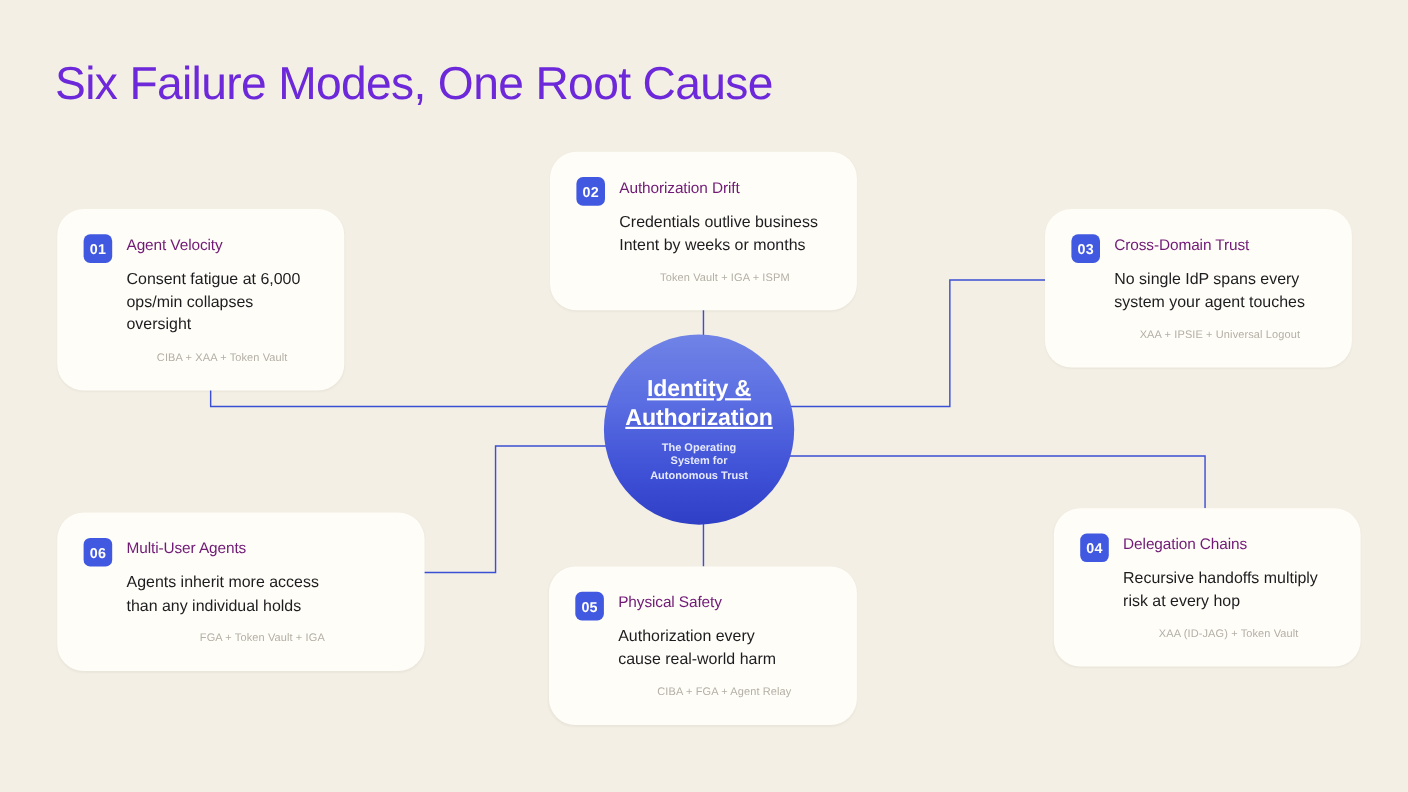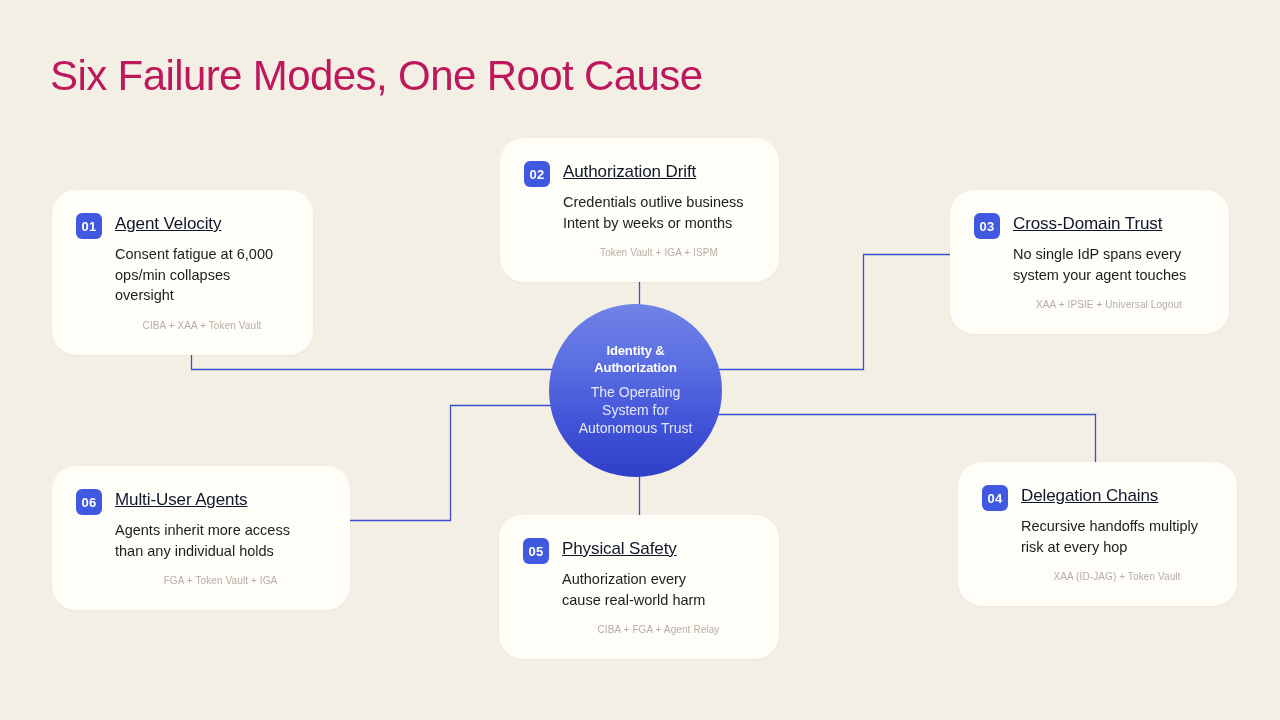--- a/index.html
+++ b/index.html
@@ -9,21 +9,21 @@
     font-family:"Liberation Sans", sans-serif;
     position:relative;
     overflow:hidden;
     -webkit-font-smoothing:antialiased;
   }
 
   
   #page-title {
     position:absolute; left:50px; top:52px;
     font-size:42px; font-weight:400; letter-spacing:-0.6px;
-    color:#be185d; white-space:nowrap;
+    color:#6d28d9; white-space:nowrap;
   }
 
   
   #connectors { position:absolute; left:0; top:0; width:1280px; height:720px; }
 
   
   .card {
     position:absolute;
     background:#fffdf8;
     border-radius:24px;
@@ -36,56 +36,56 @@
     width:26px; height:26px;
     border-radius:6px;
     background:#4159e0;
     color:#ffffff;
     font-size:13px; font-weight:700;
     display:flex; align-items:center; justify-content:center;
     letter-spacing:0.2px;
     margin-top:1px;
   }
   .card-title {
-    font-size:17px; font-weight:500; color:#0f172a;
-    letter-spacing:-0.1px; line-height:1.45;text-decoration:underline;
+    font-size:14px; font-weight:500; color:#701a75;
+    letter-spacing:-0.1px; line-height:1.45;
   }
   .card-body {
     margin-top:5px; margin-left:39px;
     font-size:14.5px; line-height:1.43; color:#1d1d1f;
     white-space:pre-line;
   }
   .card-meta {
     margin-top:14px; margin-left:39px;
     font-size:10px; color:#b3afa5; letter-spacing:0.1px;text-align:center;
   }
 
   .card.c01 { left:52px;  top:190px; width:261px; }
   .card.c02 { left:500px; top:138px; width:279px; }
   .card.c03 { left:950px; top:190px; width:279px; }
   .card.c04 { left:958px; top:462px; width:279px; }
   .card.c05 { left:499px; top:515px; width:280px; }
-  .card.c06 { left:52px;  top:466px; width:298px; }
+  .card.c06 { left:52px;  top:466px; width:334px; }
 
   
   #hub {
     position:absolute; left:549px; top:304px;
     width:173px; height:173px; border-radius:50%;
     background:linear-gradient(180deg,#7083e6 0%, #5b6ee2 35%, #3f51d6 72%, #2f3fc6 100%);
     display:flex; flex-direction:column;
     align-items:center; justify-content:center;
     text-align:center; color:#ffffff;
   }
   #hub .hub-title {
-    font-size:13px; font-weight:700; line-height:1.25;
-    letter-spacing:-0.1px; white-space:pre-line;
+    font-size:21px; font-weight:700; line-height:1.25;
+    letter-spacing:-0.1px; white-space:pre-line;text-decoration:underline;
   }
   #hub .hub-sub {
     margin-top:8px;
-    font-size:14px; font-weight:400; line-height:1.28;
+    font-size:10px; font-weight:700; line-height:1.28;
     color:#e6e9fb; white-space:pre-line;
   }
 
   
   #footer { position:absolute; left:0; top:658px; width:1280px; height:50px; }
 </style>
 </head>
 <body>
 
 <h1 id="page-title">Six Failure Modes, One Root Cause</h1>

